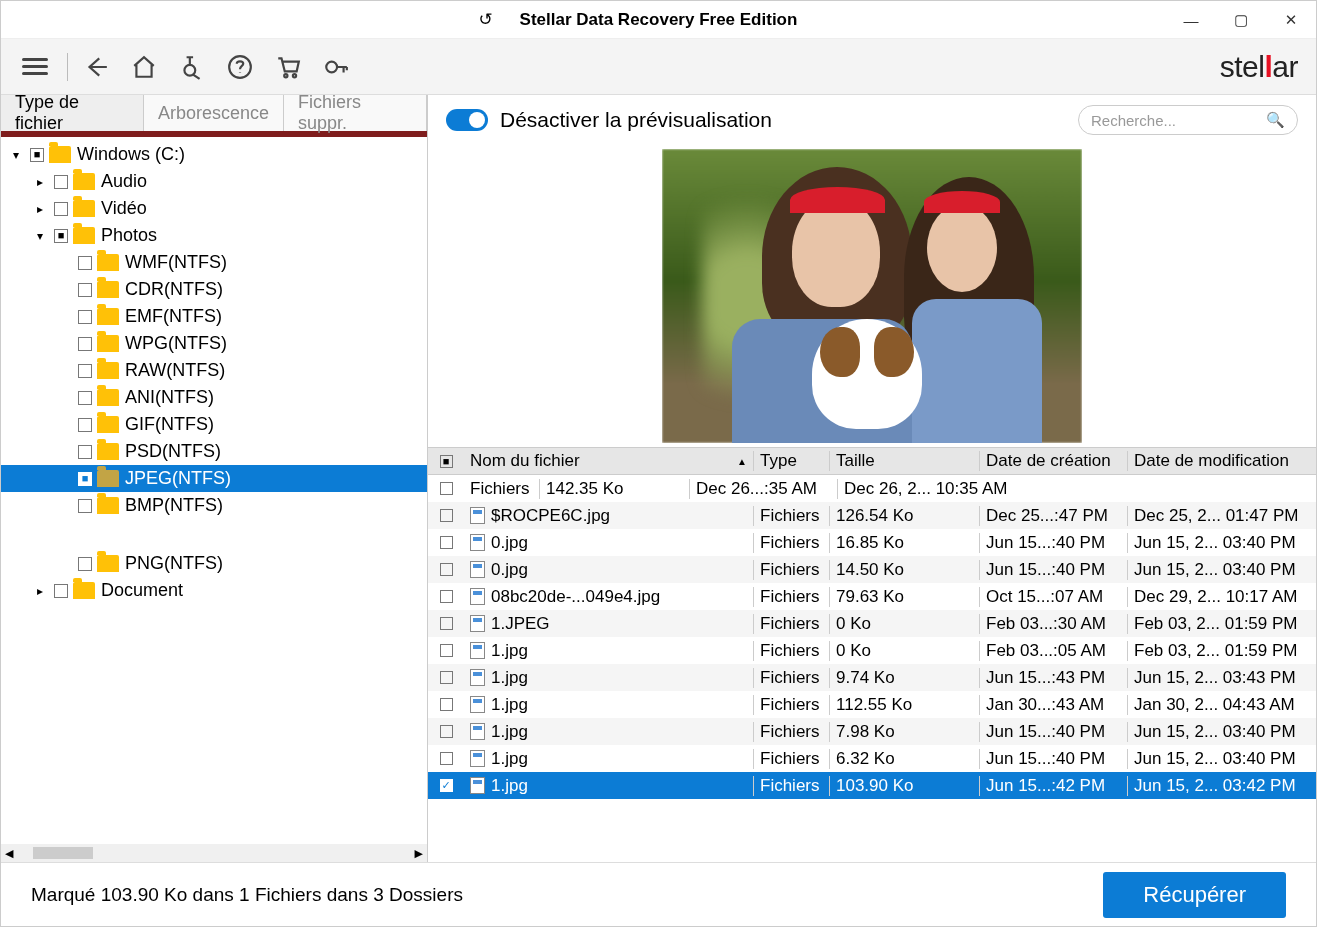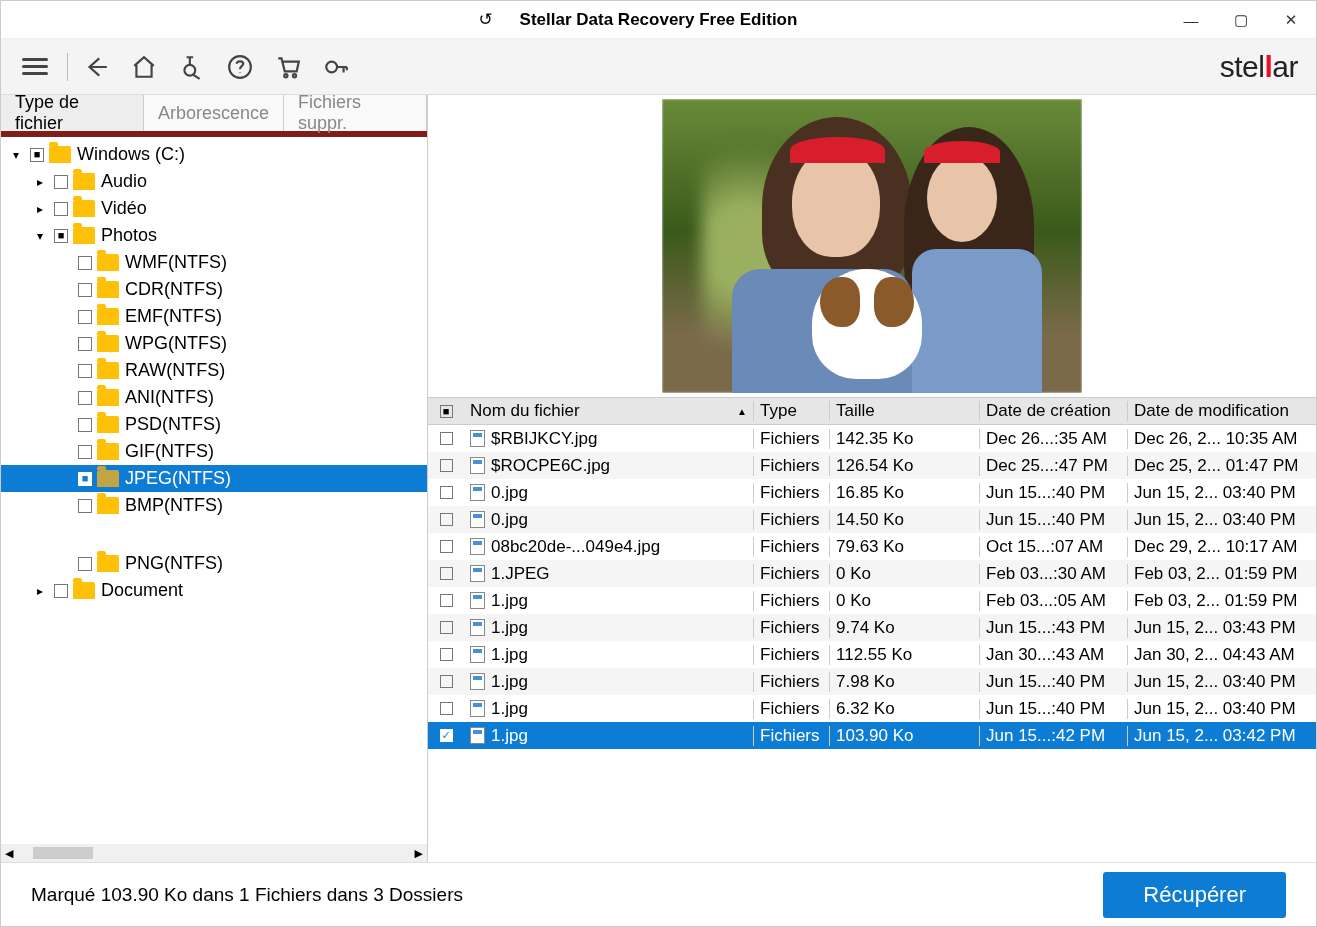--- a/index.html
+++ b/index.html
@@ -222,27 +222,27 @@
           <div class="tree-row" style="padding-left: 54px;">
             <span class="tw"></span>
             <span class="cb"></span>
             <span class="folder"></span>
             <span>ANI(NTFS)</span>
           </div>
           <div class="tree-row" style="padding-left: 54px;">
             <span class="tw"></span>
             <span class="cb"></span>
             <span class="folder"></span>
+            <span>GIF(NTFS)</span>
+          </div>
+          <div class="tree-row" style="padding-left: 54px;">
+            <span class="tw"></span>
+            <span class="cb"></span>
+            <span class="folder"></span>
             <span>PSD(NTFS)</span>
-          </div>
-          <div class="tree-row" style="padding-left: 54px;">
-            <span class="tw"></span>
-            <span class="cb"></span>
-            <span class="folder"></span>
-            <span>GIF(NTFS)</span>
           </div>
           <div class="tree-row sel" style="padding-left: 54px;">
             <span class="tw"></span>
             <span class="cb">■</span>
             <span class="folder"></span>
             <span>JPEG(NTFS)</span>
           </div>
           <div class="tree-row" style="padding-left: 54px;">
             <span class="tw"></span>
             <span class="cb"></span>
@@ -263,20 +263,28 @@
           </div>
         </div>
       <div class="hscroll">
           <span style="padding:0 4px;font-size:11px;">◀</span>
           <div class="thumb"></div>
           <span style="margin-left:auto;padding:0 4px;font-size:11px;">▶</span>
         </div>
     </div>
 
     <div class="main">
+      <div class="preview-bar">
+        <div class="toggle"></div>
+        <div class="lbl">Désactiver la prévisualisation</div>
+        <div class="search-box">
+          <span class="stext">Recherche...</span>
+          <span>🔍</span>
+        </div>
+      </div>
       <div class="preview-img">
         <div class="photo">
           <div class="bg"></div>
             <div class="blur1"></div>
           <div class="hair1"></div>
             <div class="shirt1"></div>
             <div class="face1"></div>
             <div class="band1"></div>
           <div class="hair2"></div>
             <div class="shirt2"></div>
@@ -297,24 +305,20 @@
           <div class="c c-type">Type</div>
           <div class="c c-size">Taille</div>
           <div class="c c-created">Date de création</div>
           <div class="c c-modified">Date de modification</div>
         </div>
         <div id="tbody">
             <div class="ft-row">
     <div class="c c-chk">
                 <span class="cbox"></span>
               </div>
-    <div class="c c-name">
-                <span class="fic"></span>
-                <span>$RBIJKCY.jpg</span>
-              </div>
     <div class="c c-type">Fichiers</div>
     <div class="c c-size">142.35 Ko</div>
     <div class="c c-created">Dec 26...:35 AM</div>
     <div class="c c-modified">Dec 26, 2... 10:35 AM</div>
             </div>
             <div class="ft-row">
     <div class="c c-chk">
                 <span class="cbox"></span>
               </div>
     <div class="c c-name">

